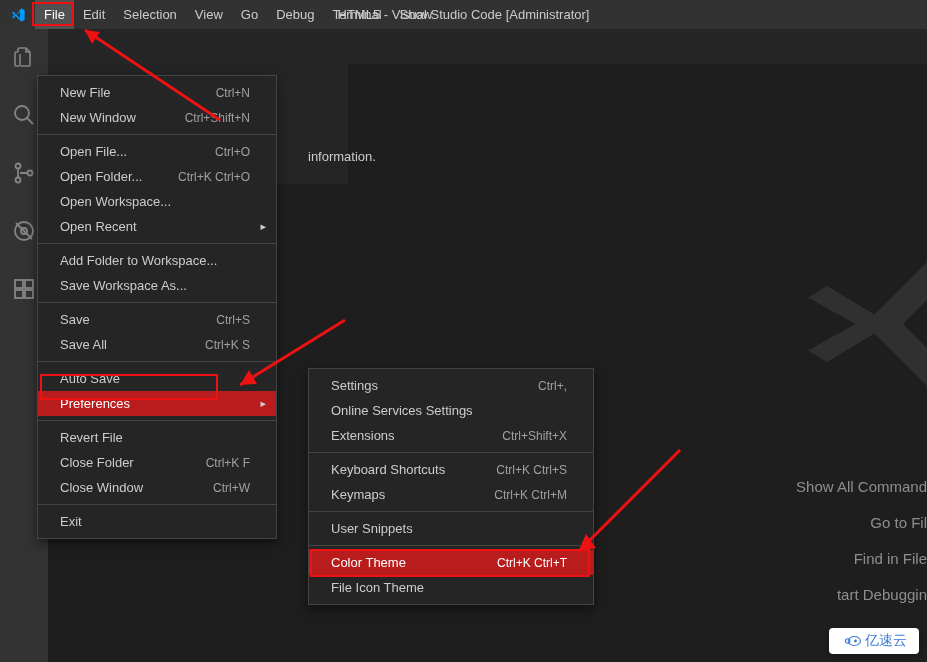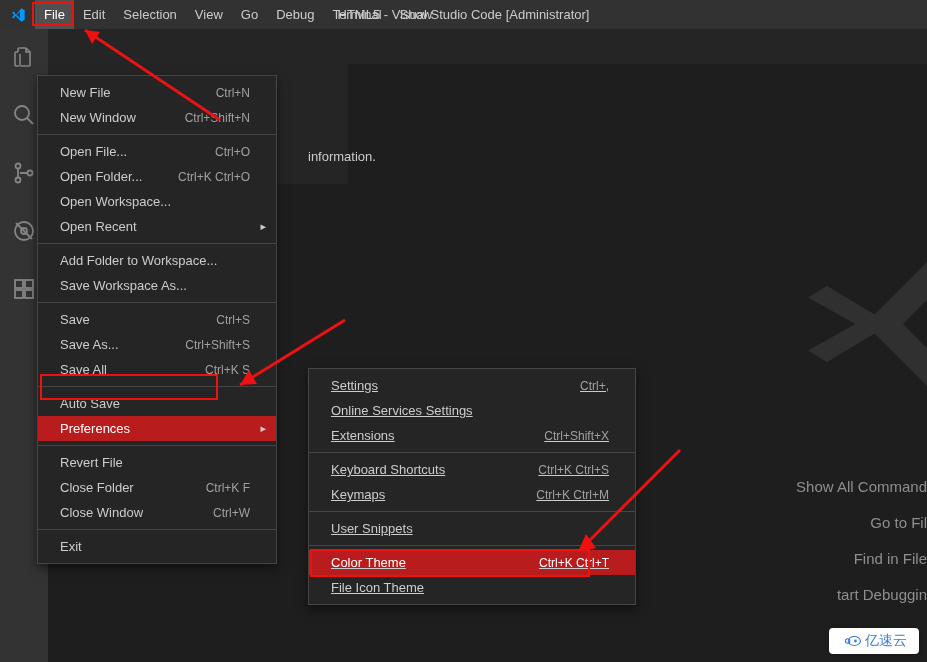--- a/index.html
+++ b/index.html
@@ -35,21 +35,21 @@
 
 .menu-dd { position: absolute; background: #252526; border: 1px solid #454545; box-shadow: 0 4px 10px rgba(0,0,0,.5); padding: 4px 0; }
 .menu-dd .row { display: flex; align-items: center; justify-content: space-between; height: 25px; padding: 0 26px 0 22px; color: #cccccc; cursor: pointer; position: relative; }
 .menu-dd .row.selected { background: #b91c1c; color: #ffffff; }
 .menu-dd .row .sc { color: #a0a0a0; font-size: 12px; }
 .menu-dd .row.selected .sc { color: #ffffff; }
 .menu-dd .sep { height: 1px; background: #454545; margin: 4px 0; }
 .menu-dd .sub-arrow { position: absolute; right: 10px; font-size: 11px; color: #cccccc; }
 
 #file-menu { top: 29px; left: 37px; width: 240px; margin-top: 46px; }
-#pref-menu { top: 368px; left: 308px; width: 328px; text-decoration: underline; }
+#pref-menu { top: 368px; left: 308px; width: 286px; }
 
 
 .anno-rect { position: absolute; border: 2px solid #e11; pointer-events: none; }
 #rect-file { top: 2px; left: 32px; width: 42px; height: 24px; }
 #rect-pref { top: 374px; left: 40px; width: 178px; height: 26px; }
 #rect-color { top: 549px; left: 310px; width: 280px; height: 28px; }
 
 
 .anno-arrow { position: absolute; pointer-events: none; }
 .anno-arrow svg { overflow: visible; }
@@ -185,24 +185,20 @@
     </div>
     <div class="row">
       <span>Save Workspace As...</span>
     </div>
     <div class="sep"></div>
     <div class="row">
       <span>Save</span>
       <span class="sc">Ctrl+S</span>
     </div>
     <div class="row">
-      <span>Save As...</span>
-      <span class="sc">Ctrl+Shift+S</span>
-    </div>
-    <div class="row">
       <span>Save All</span>
       <span class="sc">Ctrl+K S</span>
     </div>
     <div class="sep"></div>
     <div class="row">
       <span>Auto Save</span>
     </div>
     <div class="row selected">
       <span>Preferences</span>
       <span class="sub-arrow">▸</span>

